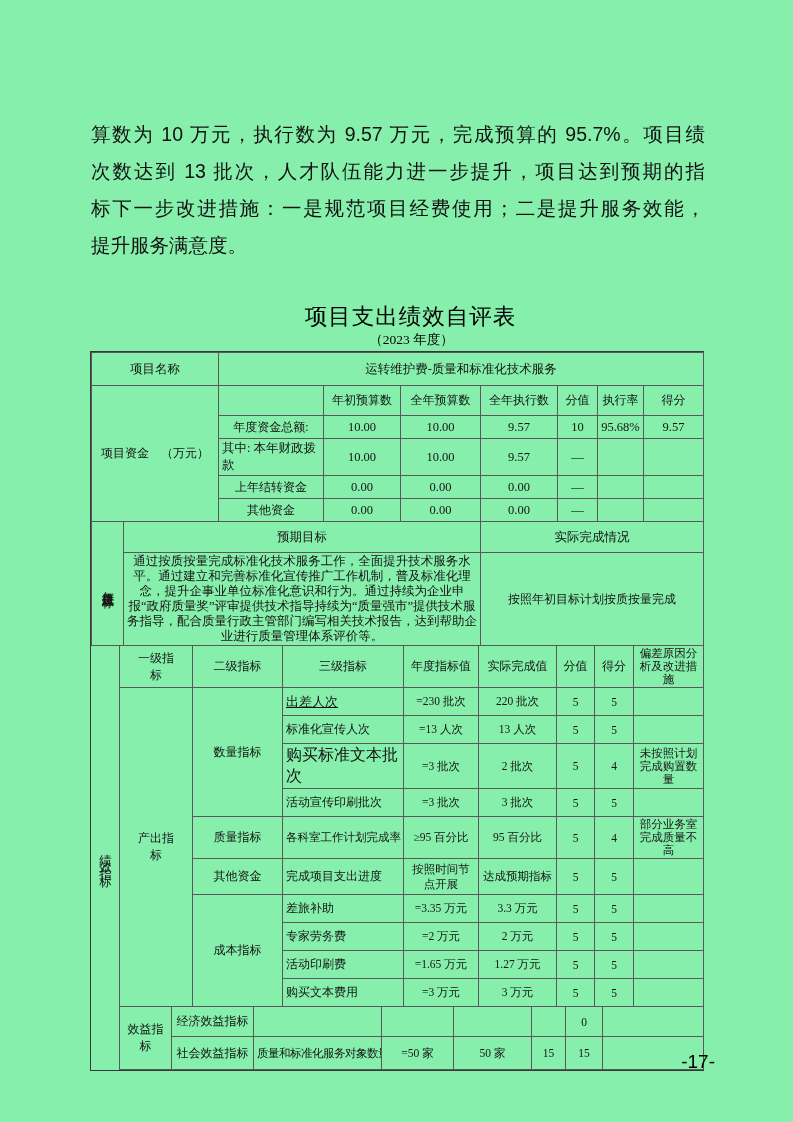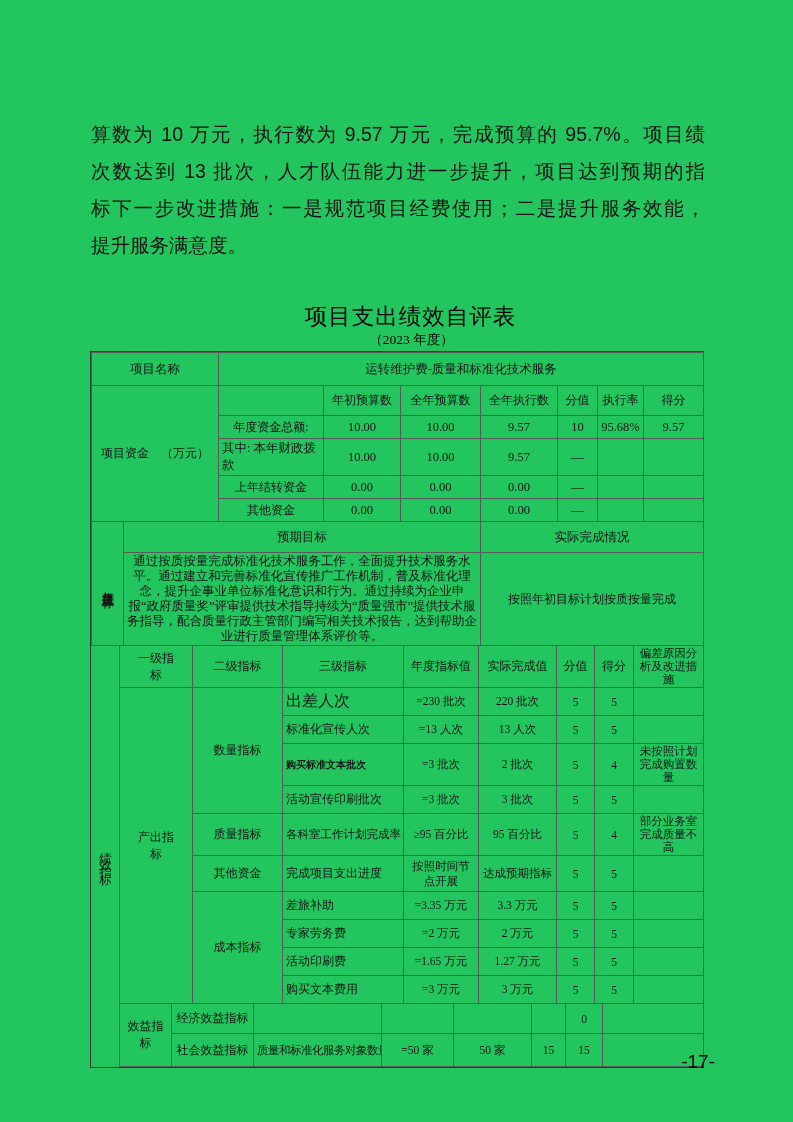--- a/index.html
+++ b/index.html
@@ -1,16 +1,16 @@
 <!DOCTYPE html>
 <html><head>
 <meta charset="utf-8">
 <style>
   html,body{margin:0;padding:0;background:#fff;}
-  .page{position:relative;width:793px;height:1122px;background:#22c55e;overflow:hidden;
+  .page{position:relative;width:793px;height:1122px;background:#86efac;overflow:hidden;
         font-family:"Liberation Serif","DejaVu Serif",serif;color:#1a1a1a;}
   
   .intro{position:absolute;left:91px;top:116px;width:614px;
          font-family:"Liberation Sans","DejaVu Sans",serif;
          font-size:19.5px;line-height:37px;color:#111;}
   .intro-line{text-align:justify;text-align-last:justify;}
   .intro-line.last{text-align-last:left;}
   
   .doc-title{position:absolute;left:0;top:301px;width:711px;text-align:center;
              font-size:22.5px;letter-spacing:1px;color:#000;text-indent:110px;}
@@ -186,37 +186,37 @@
             <td class="h33 hd">三级指标</td>
             <td class="h33 hd">年度指标值</td>
             <td class="h33 hd">实际完成值</td>
             <td class="h33 hd">分值</td>
             <td class="h33 hd">得分</td>
             <td class="h33 dev">偏差原因分析及改进措施</td>
           </tr>
           <tr>
             <td class="hd" rowspan="10"><span class="wrap3">产出指标</span></td>
             <td class="hd" rowspan="4">数量指标</td>
-            <td class="h25 lt" style="font-size:16px;">出差人次</td>
+            <td class="h25 lt" style="font-size:13px;text-decoration:underline;">出差人次</td>
             <td class="h25">=230 批次</td>
             <td class="h25">220 批次</td>
             <td class="h25">5</td>
             <td class="h25">5</td>
             <td class="h25 dev"></td>
           </tr>
           <tr>
             <td class="h25 lt" style="font-size:12px;">标准化宣传人次</td>
             <td class="h25">=13 人次</td>
             <td class="h25">13 人次</td>
             <td class="h25">5</td>
             <td class="h25">5</td>
             <td class="h25 dev"></td>
           </tr>
           <tr>
-            <td class="h33 lt" style="font-size:10px;font-weight:bold;">购买标准文本批次</td>
+            <td class="h33 lt" style="font-size:16px;">购买标准文本批次</td>
             <td class="h33">=3 批次</td>
             <td class="h33">2 批次</td>
             <td class="h33">5</td>
             <td class="h33">4</td>
             <td class="h33 dev">未按照计划完成购置数量</td>
           </tr>
           <tr>
             <td class="h25 lt" style="font-size:12px;">活动宣传印刷批次</td>
             <td class="h25">=3 批次</td>
             <td class="h25">3 批次</td>

